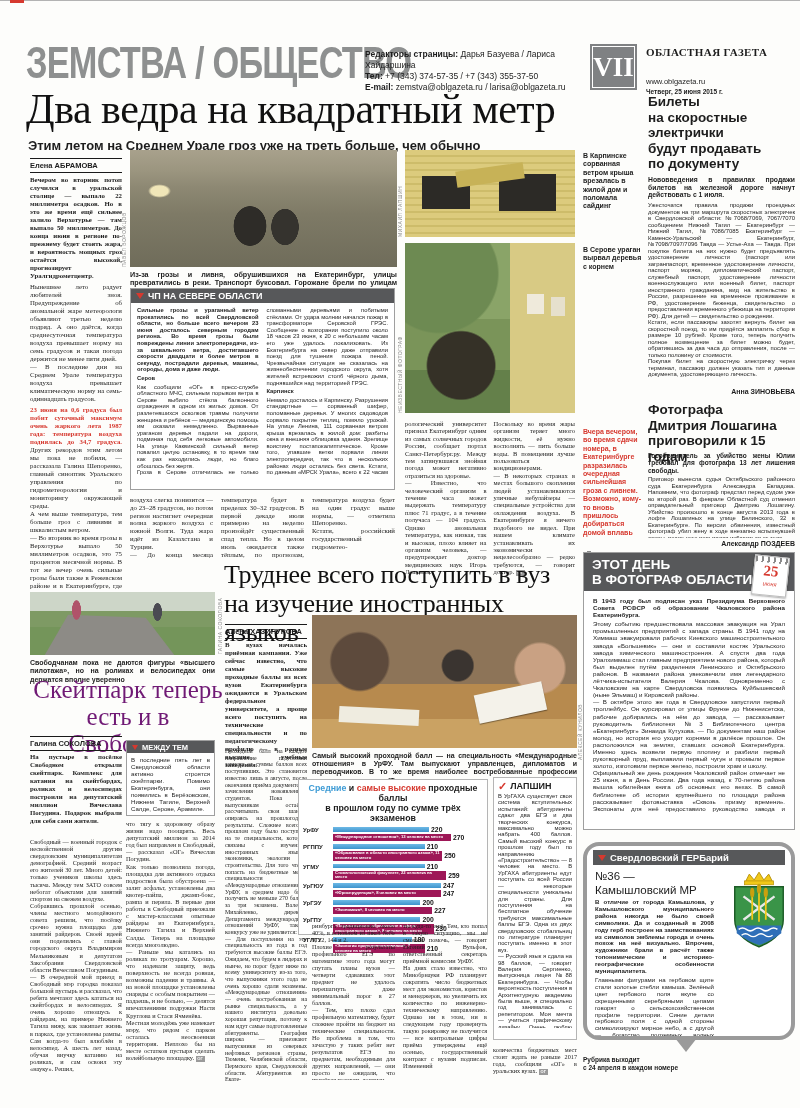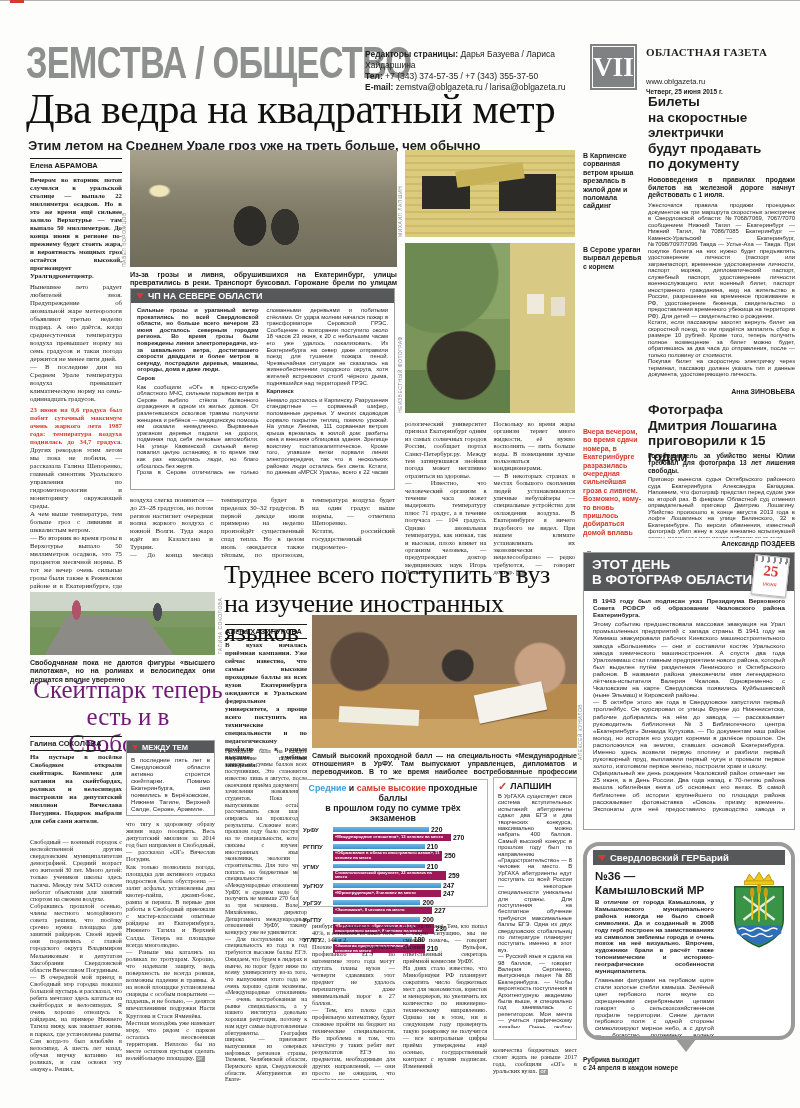--- a/index.html
+++ b/index.html
@@ -79,39 +79,39 @@
   #history-body p{margin:0 0 2px 0;}
   #cal{position:absolute;right:6px;top:3px;width:33px;height:38px;background:#fff;border:1px solid #bdbdbd;
        transform:rotate(6deg);box-shadow:0 1px 2px rgba(0,0,0,.35);text-align:center;}
   #cal-rings{height:6px;background:repeating-linear-gradient(90deg,#8a8a8a 0 2px,rgba(0,0,0,0) 2px 6px);}
   #cal-day{color:#d6392f;font:bold 15px/17px "Liberation Serif",serif;}
   #cal-month{color:#d6392f;font:italic 6.5px/7px "Liberation Serif",serif;}
   #uni-photo-credit{left:577px;top:690px;height:70px;}
   
   #gerb-box{left:583px;top:842px;width:212px;height:198px;border:4px solid #9a9a9a;border-radius:16px;box-sizing:border-box;background:#fff;overflow:hidden;}
   #gerb-band{height:15px;font-size:9.5px;margin:4px 6px 4px 6px;}
-  #gerb-title{font-weight:bold;font-size:11.5px;line-height:14px;margin:2px 8px;}
+  #gerb-title{font-weight:normal;font-size:11.5px;line-height:14px;margin:2px 8px;}
   #gerb-text{padding:0 8px 4px 8px;font-size:6.1px;line-height:6.9px;height:150px;overflow:hidden;}
   #gerb-text p{margin:0 0 2px 0;}
   #gerb-arms{float:right;margin:0 0 3px 5px;}
   #gerb-pointer{left:675px;top:1038px;width:0;height:0;border-left:11px solid transparent;border-right:11px solid transparent;border-top:14px solid #9a9a9a;}
   #gerb-footer{left:583px;top:1056px;width:212px;font-weight:bold;font-size:6.5px;line-height:8px;}
   
   #uni-headline{left:224px;top:560px;width:360px;font:400 26px/29px "Liberation Serif",serif;letter-spacing:-.3px;color:#111;}
   #uni-byline{left:225px;top:624px;width:82px;}
   #uni-lead{left:225px;top:641px;width:82px;font-weight:bold;font-size:6.8px;line-height:8px;}
   #uni-colA{left:225px;top:748px;width:82px;height:348px;font-size:5.9px;line-height:6.7px;}
   #uni-photo{left:312px;top:615px;width:265px;height:133px;
      background:
        radial-gradient(circle at 18% 35%, #5d4a3c 0 12%, rgba(0,0,0,0) 13%),
        radial-gradient(circle at 55% 38%, #3a3430 0 9%, rgba(0,0,0,0) 10%),
        radial-gradient(circle at 86% 40%, #c9a183 0 10%, rgba(0,0,0,0) 11%),
        linear-gradient(180deg,#8d7458 0 52%,#b78a4e 52% 78%,#caa263 78%);}
   #uni-caption{left:312px;top:752px;width:265px;font-weight:bold;font-size:7px;line-height:8.2px;}
-  #chart-box{left:298px;top:779px;width:190px;height:128px;border:1px solid #b5b5b5;box-sizing:border-box;background:#fff;padding:3px 4px;}
+  #chart-box{left:298px;top:779px;width:190px;height:156px;border:1px solid #b5b5b5;box-sizing:border-box;background:#fff;padding:3px 4px;}
   #chart-title{text-align:center;font-weight:bold;font-size:8.8px;line-height:10px;margin-bottom:3px;}
   .ct-avg{color:#3d9bd5;} .ct-max{color:#d6392f;}
   .crow{display:flex;margin-bottom:1px;align-items:flex-start;}
   .cuni{flex:0 0 30px;font-weight:bold;font-size:6px;line-height:7px;padding-top:1px;}
   .cbars{flex:1;}
   .cline{display:flex;align-items:center;margin-bottom:1px;}
   .cbar{flex:0 0 auto;}
   .cbar.avg{height:4.5px;background:linear-gradient(180deg,#6db9e6,#3d93cc);}
   .cbar.max{min-height:7px;background:#9e1757;display:flex;align-items:center;}
   .cval{font-weight:bold;font-size:6.8px;margin-left:2px;color:#111;}

